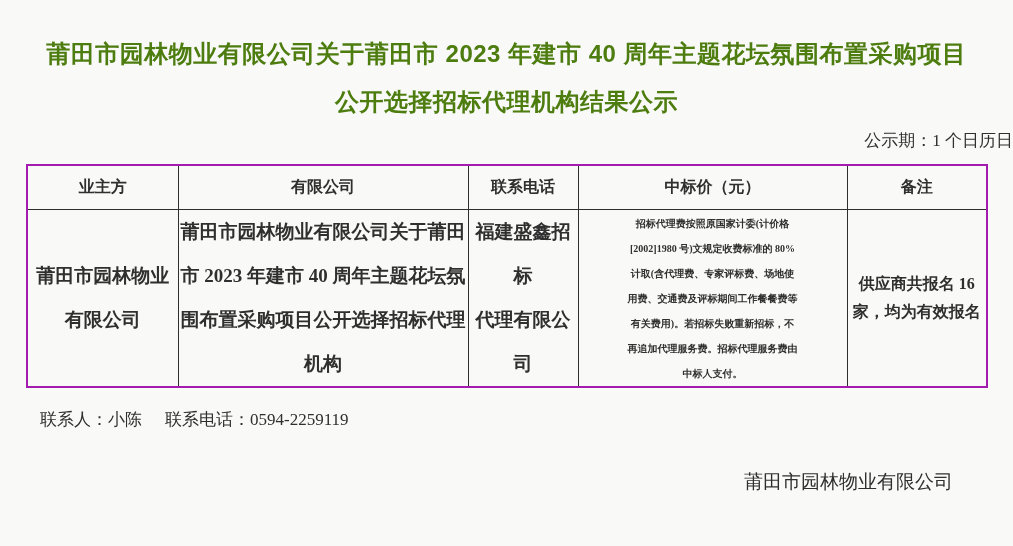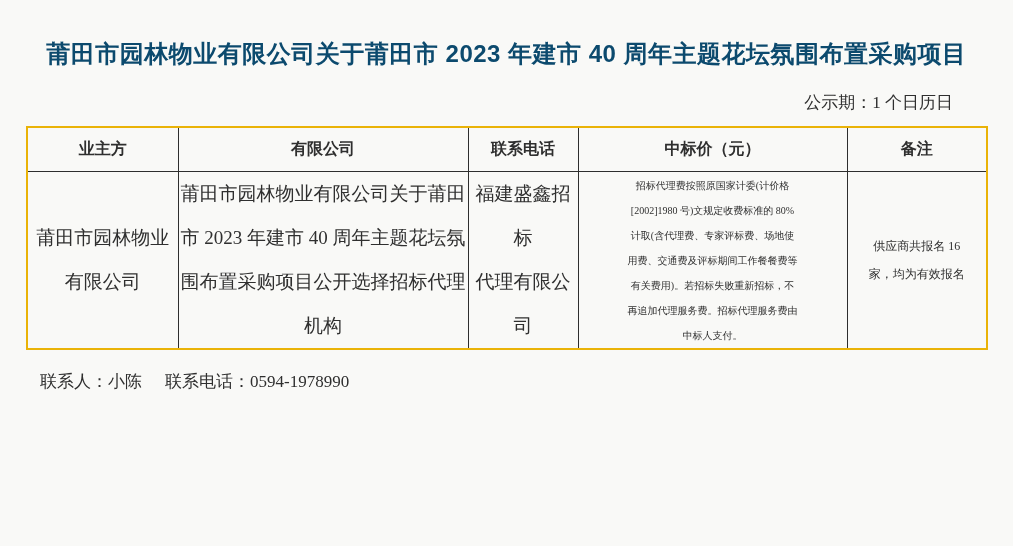--- a/index.html
+++ b/index.html
@@ -15,67 +15,67 @@
     overflow: hidden;
     position: relative;
   }
   .doc-title {
     padding-top: 30px;
     text-align: center;
     font-family: "Liberation Sans", sans-serif;
     font-weight: bold;
     font-size: 24px;
     line-height: 48px;
-    color: #0c4a6e;
+    color: #4d7c0f;
     letter-spacing: 0.5px;
   }
   .publicity-period {
-    margin-top: 13px;
-    padding-right: 60px;
+    margin-top: 3px;
     text-align: right;
     font-size: 17px;
     line-height: 24px;
   }
   table.result-table {
     margin: 11px 0 0 26px;
     width: 960px;
     table-layout: fixed;
     border-collapse: collapse;
-    border: 2px solid #eab308;
+    border: 2px solid #a21caf;
   }
   table.result-table th,
   table.result-table td {
     border: 1px solid #2e2e2e;
     text-align: center;
     vertical-align: middle;
     padding: 0;
     overflow: visible;
   }
   table.result-table th {
     height: 43px;
     font-size: 16px;
     font-weight: bold;
   }
   table.result-table td {
     height: 176px;
+    font-weight: bold;
   }
   .preline {
     white-space: pre-line;
   }
   .cell-owner, .cell-project, .cell-bidder {
     font-size: 19px;
     line-height: 44px;
   }
   .cell-price {
     font-size: 10px;
     line-height: 25px;
     padding: 0 2px;
   }
   .cell-remark {
-    font-size: 12px;
+    font-size: 16px;
     line-height: 28px;
     padding: 0 1px;
     margin-top: 37px;
   }
   .contact-line {
     margin: 18px 0 0 40px;
     font-size: 17px;
     line-height: 28px;
   }
   .contact-phone {
@@ -91,20 +91,21 @@
   .sign-date {
     margin-top: 14px;
     margin-right: 3px;
   }
 </style>
 </head>
 <body>
 
 <div class="doc-title">
   <div>莆田市园林物业有限公司关于莆田市 2023 年建市 40 周年主题花坛氛围布置采购项目</div>
+  <div>公开选择招标代理机构结果公示</div>
 </div>
 
 <div class="publicity-period">公示期：1 个日历日</div>
 
 <table class="result-table">
   <colgroup>
     <col style="width:151px">
     <col style="width:290px">
     <col style="width:110px">
     <col style="width:269px">
@@ -136,17 +137,18 @@
 有关费用)。若招标失败重新招标，不
 再追加代理服务费。招标代理服务费由
 中标人支付。</td>
       <td class="cell-remark preline">供应商共报名 16
 家，均为有效报名</td>
     </tr>
   </tbody>
 </table>
 
 <div class="contact-line">
-  <span>联系人：小陈</span><span class="contact-phone">联系电话：0594-1978990</span>
+  <span>联系人：小陈</span><span class="contact-phone">联系电话：0594-2259119</span>
 </div>
 
 <div class="sign-block">
+  <div>莆田市园林物业有限公司</div>
 </div>
 
 </body></html>

